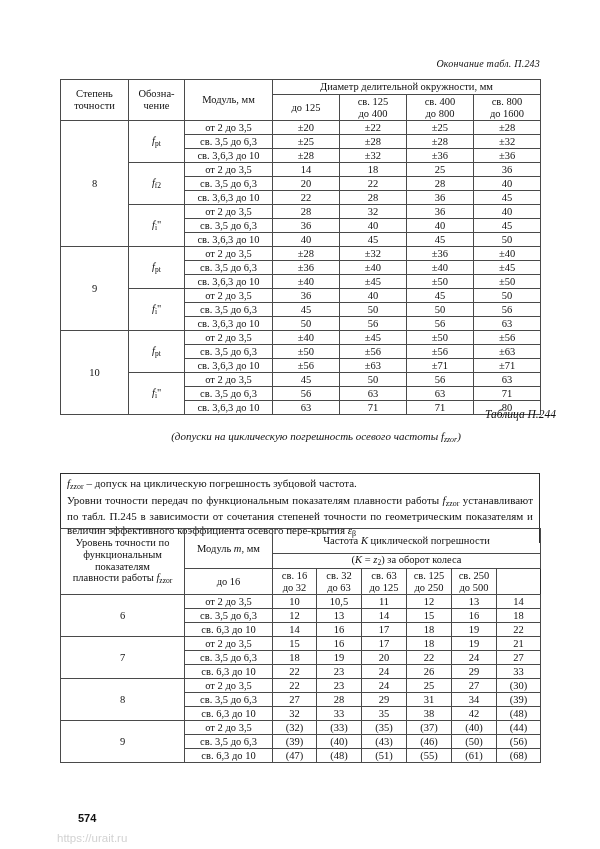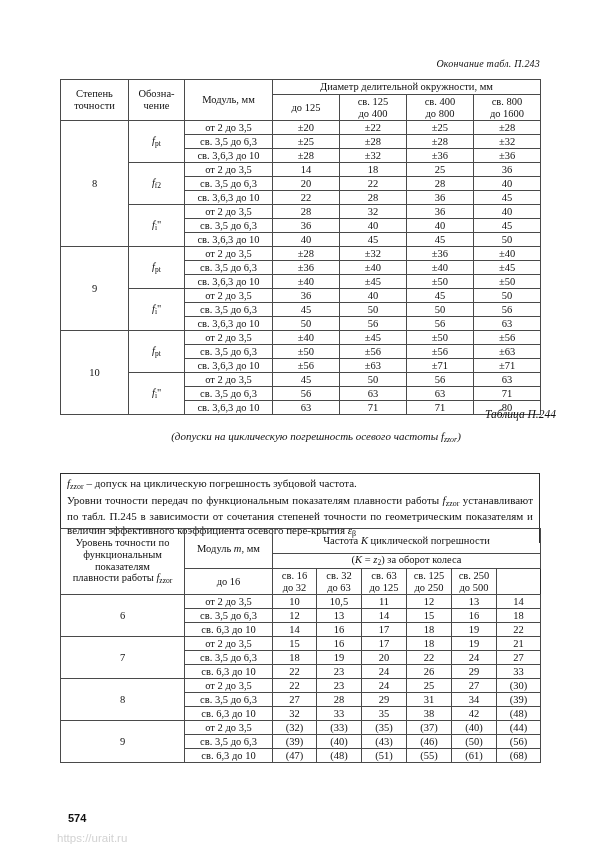--- a/index.html
+++ b/index.html
@@ -63,21 +63,21 @@
     font-size:11px;
     line-height:1.30;
   }
   .notebox p { margin:0; }
   .just { text-align:justify; text-align-last:left; }
 
   
   #tbl2wrap { position:absolute; top:528px; left:60px; }
 
   
-  .pageno { position:absolute; left:68px; top:812px; font-size:11px; font-weight:bold; font-family:"Liberation Sans", sans-serif; }
+  .pageno { position:absolute; left:78px; top:812px; font-size:11px; font-weight:bold; font-family:"Liberation Sans", sans-serif; }
   .wmark { position:absolute; left:57px; top:832px; font-size:11.5px; color:#d2d2d2; font-family:"Liberation Sans", sans-serif; }
 </style>
 </head>
 <body>
 
 <div class="page">
 
   <div class="runhead">Окончание табл. П.243</div>
 
   <div id="tbl1wrap">

